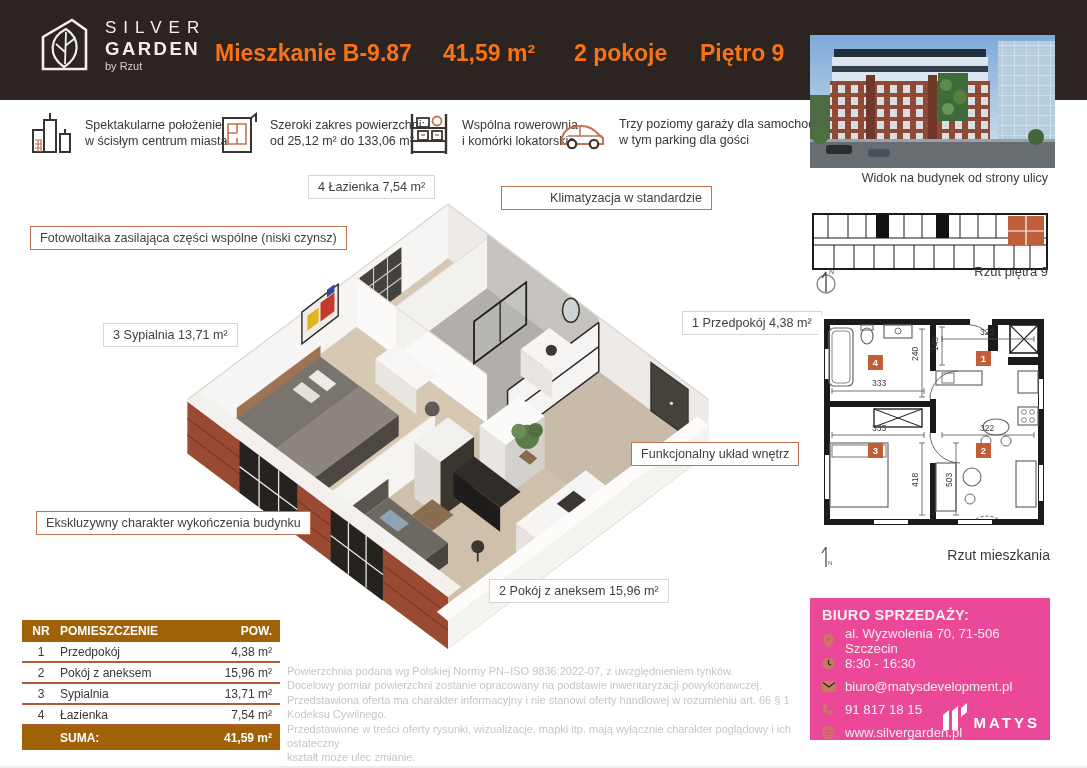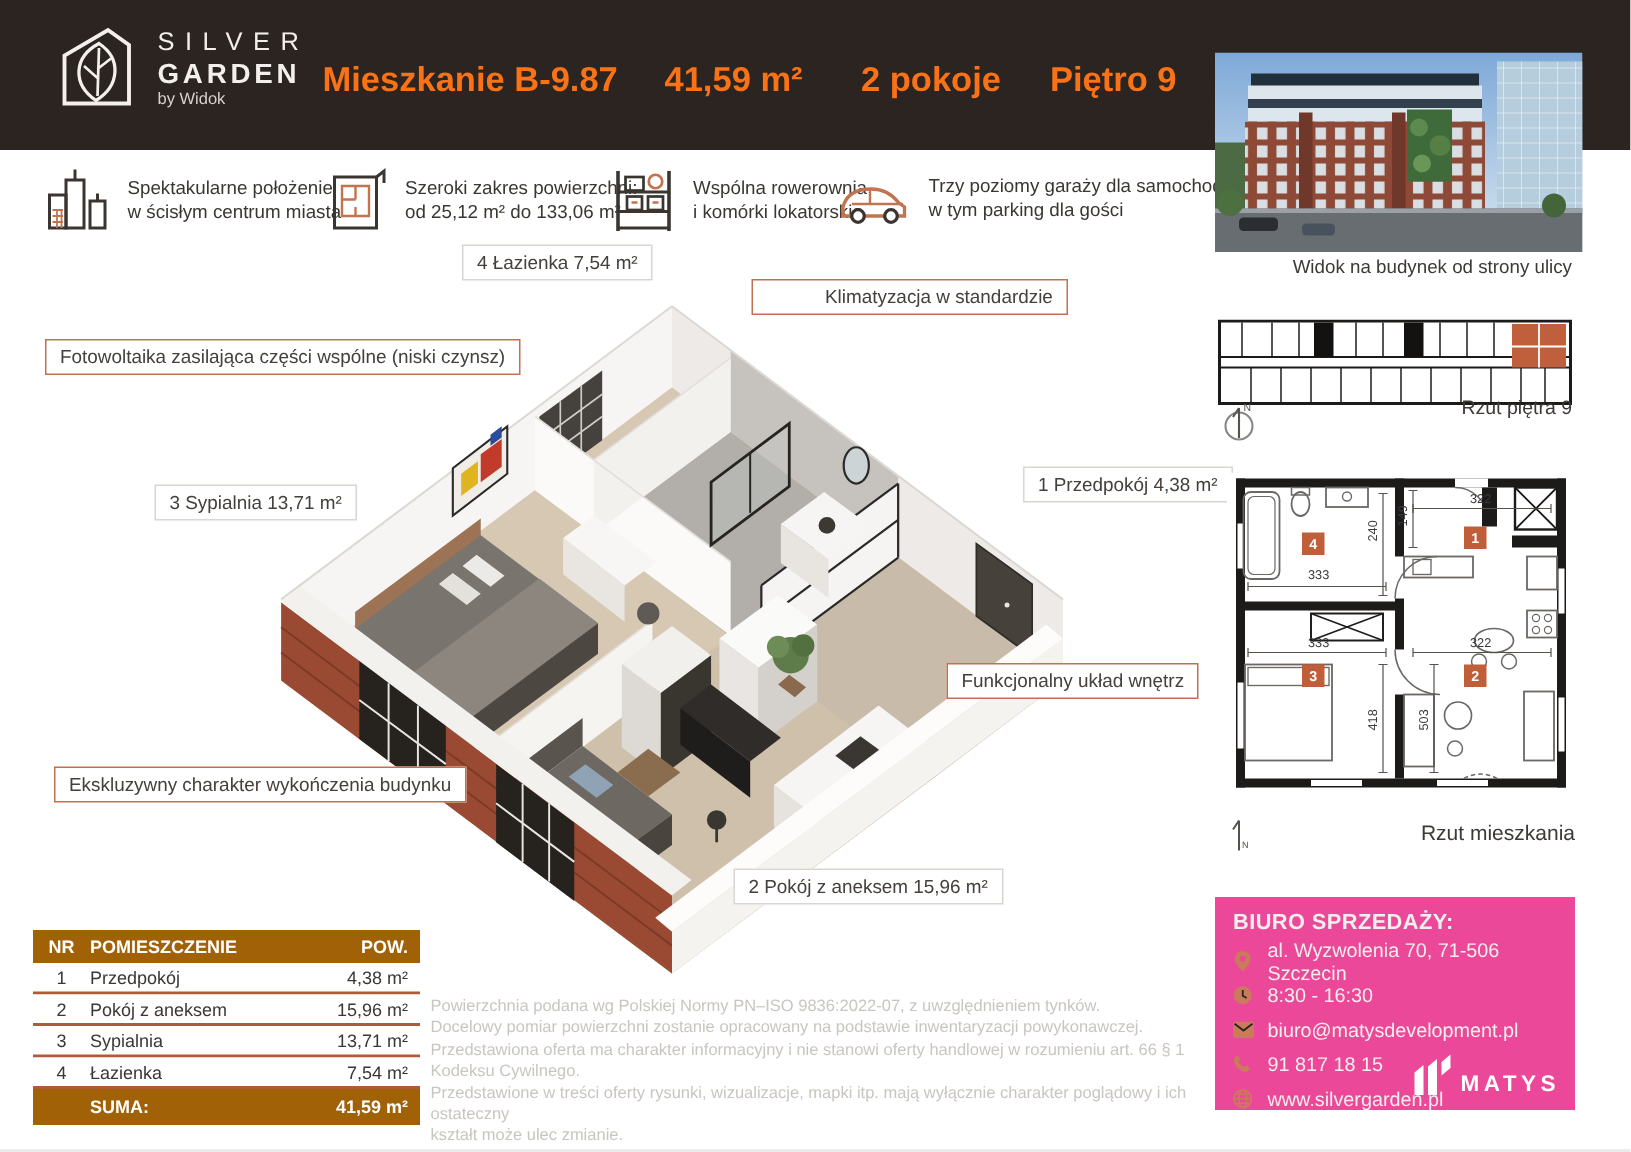--- a/index.html
+++ b/index.html
@@ -52,21 +52,21 @@
 <div class="topbar">
   <div class="logo">
     <svg width="56" height="60" viewBox="0 0 56 60">
       <path d="M7 53 L7 21 L36 4 L50 14 L50 53 Z" fill="none" stroke="#f3efec" stroke-width="2.6"></path>
       <path d="M28 51 C12 40 13 22 30 13 C45 23 44 41 28 51 Z" fill="none" stroke="#f3efec" stroke-width="2.2"></path>
       <path d="M29 48 L30 16 M29 36 L20 28 M29 30 L38 23" fill="none" stroke="#f3efec" stroke-width="1.8"></path>
     </svg>
     <div class="logo-txt">
       <span class="logo-l1">SILVER</span>
       <span class="logo-l2">GARDEN</span>
-      <span class="logo-l3">by Widok</span>
+      <span class="logo-l3">by Rzut</span>
     </div>
   </div>
   <div class="head-item" style="left:215px;">Mieszkanie B-9.87</div>
   <div class="head-item" style="left:443px;">41,59 m²</div>
   <div class="head-item" style="left:574px;">2 pokoje</div>
   <div class="head-item" style="left:700px;">Piętro 9</div>
 </div>
 
 <div class="abs" style="left:810px;top:35px;width:245px;height:133px;z-index:8;">
   <svg width="245" height="133" viewBox="0 0 245 133">
@@ -251,21 +251,21 @@
     <path d="M117,252 L117,308 M138,268 L138,323 M96,264 L158,310" stroke="#e8e6e3" stroke-width="1.4"></path>
     <polygon points="194,366 250,408 250,352 194,310" fill="#26231f"></polygon>
     <path d="M213,324 L213,380 M232,338 L232,394 M194,338 L250,380" stroke="#e8e6e3" stroke-width="1.4"></path>
     <polygon points="40,194 320,404 334,393 54,183" fill="#f3f1ee"></polygon>
 
     <polygon points="600,250 320,460 320,430 600,220" fill="#f5f3f0"></polygon>
     <polygon points="600,220 320,430 308,420 588,210" fill="#fdfcfb"></polygon>
   </svg>
 </div>
 
-<div class="tag plain" style="left:308px;top:163px;">4 Łazienka 7,54 m²</div>
+<div class="tag plain" style="left:308px;top:175px;">4 Łazienka 7,54 m²</div>
 <div class="tag accent" style="left:501px;top:186px;padding-left:48px;">Klimatyzacja w standardzie</div>
 <div class="tag accent" style="left:30px;top:226px;">Fotowoltaika zasilająca części wspólne (niski czynsz)</div>
 <div class="tag plain" style="left:103px;top:323px;">3 Sypialnia 13,71 m²</div>
 <div class="tag plain" style="left:682px;top:311px;">1 Przedpokój 4,38 m²</div>
 <div class="tag accent" style="left:631px;top:442px;">Funkcjonalny układ wnętrz</div>
 <div class="tag accent" style="left:36px;top:511px;">Ekskluzywny charakter wykończenia budynku</div>
 <div class="tag plain" style="left:489px;top:579px;">2 Pokój z aneksem 15,96 m²</div>
 
 <div class="abs" style="left:812px;top:213px;z-index:6;">
   <svg width="237" height="57" viewBox="0 0 237 57">

